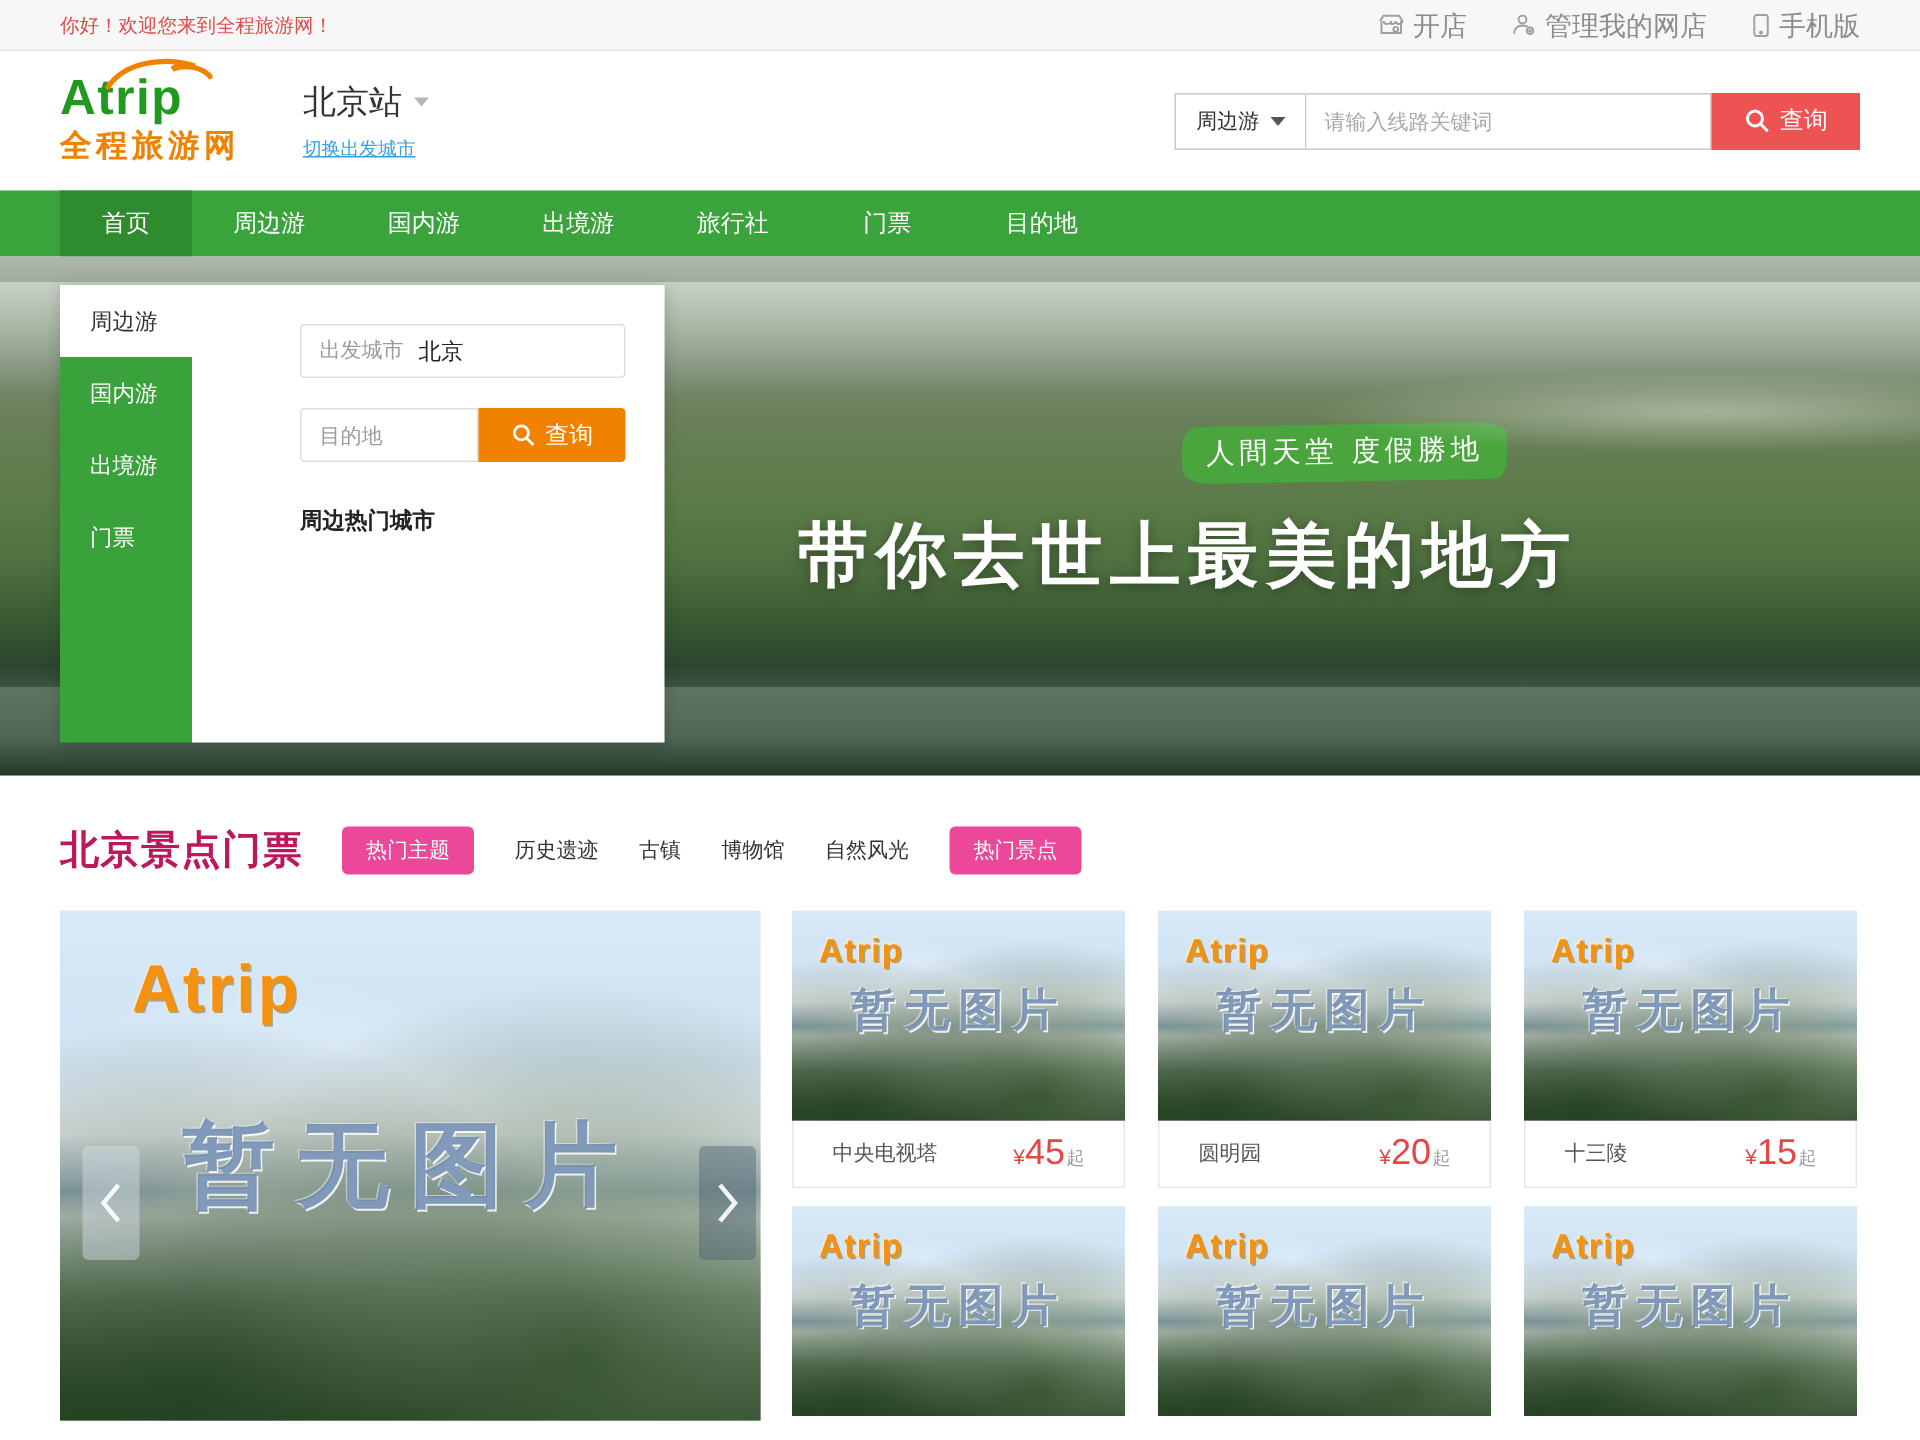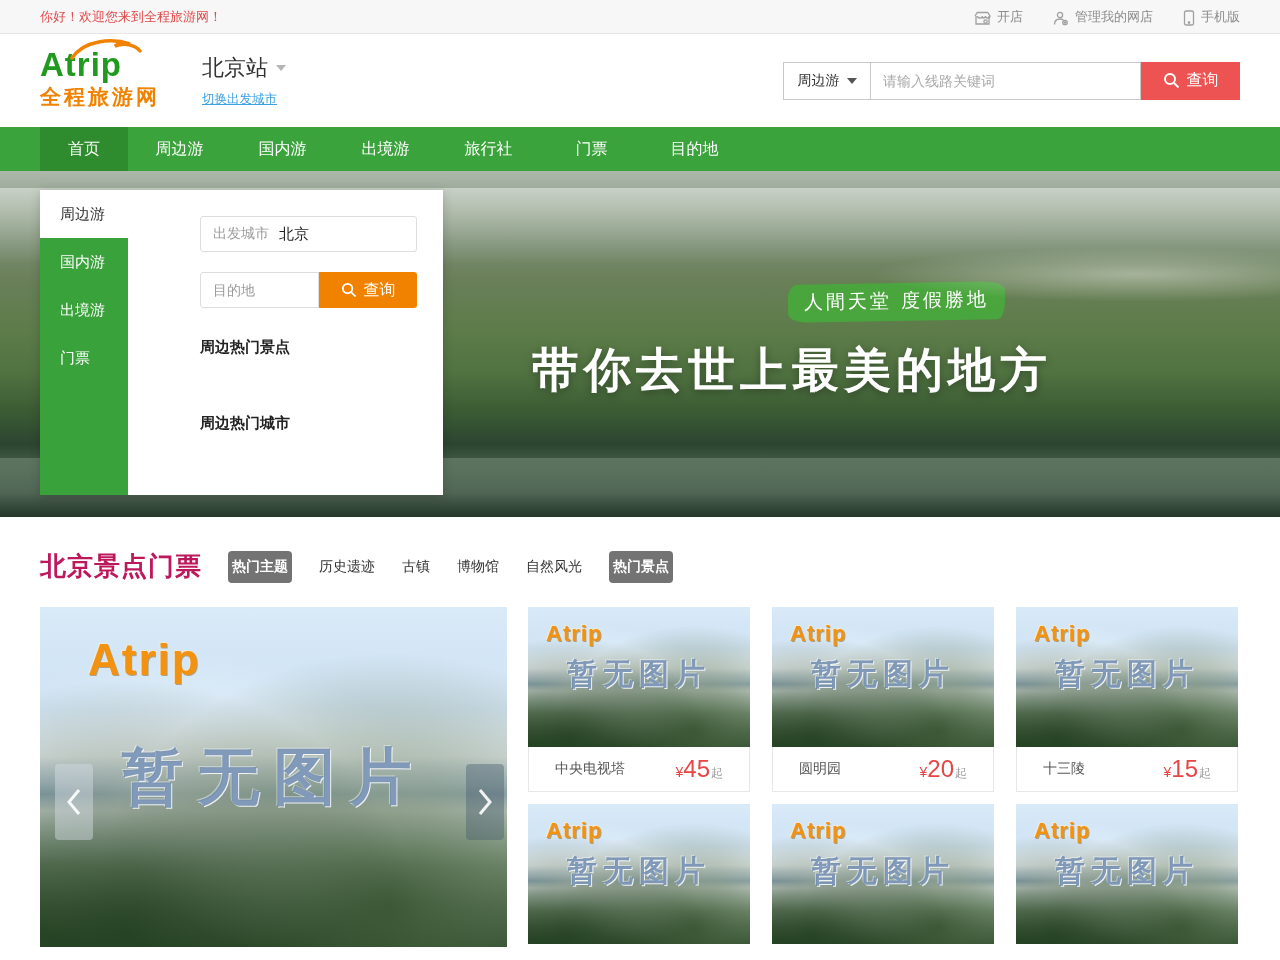--- a/index.html
+++ b/index.html
@@ -4,22 +4,22 @@
 <style>
   * { box-sizing: border-box; margin: 0; padding: 0; }
   html,body { width:1280px; height:960px; overflow:hidden; background:#fff;
     font-family:"Liberation Sans","DejaVu Sans",sans-serif; }
 
   
   .topbar { height:34px; background:#f7f7f7; border-bottom:1px solid #e7e7e7;
     display:flex; align-items:center; justify-content:space-between; padding:0 40px; }
   .topbar-welcome { color:#e04b4b; font-size:13px; }
   .topbar-links { display:flex; align-items:center; gap:30px; }
-  .topbar-link { display:flex; align-items:flex-end; gap:6px; color:#8c8c8c;
-    font-size:13px; cursor:pointer;font-family:Liberation Serif, serif; }
+  .topbar-link { display:flex; align-items:center; gap:6px; color:#8c8c8c;
+    font-size:18px; cursor:pointer;font-family:Liberation Serif, serif; }
   .topbar-link svg { stroke:#a0a0a0; }
 
   
   .header { height:93px; background:#fff; display:flex; align-items:center; padding:0 40px; }
   .logo { position:relative; width:140px; cursor:pointer; }
   .logo-top { font-size:33px; font-weight:bold; line-height:30px; letter-spacing:1px; }
   .logo-a { color:#1f9a1f; }
   .logo-trip { color:#1f9a1f; }
   .logo-swoosh { position:absolute; left:28px; top:-12px; }
   .logo-sub { color:#f08200; font-size:21px; font-weight:bold; letter-spacing:3px; margin-top:3px; }
@@ -85,21 +85,21 @@
     justify-content:center; gap:7px; cursor:pointer; font-family:inherit; }
   .p-head { margin:30px 0 0 24px; font-size:15px; font-weight:bold; color:#222; }
   .p-head + .p-head { margin-top:57px; }
 
   
   .section { width:1200px; margin:0 auto; padding-top:32px; }
   .section-head { display:flex; align-items:center; }
   .section-title { font-size:26px; font-weight:bold; color:#be185d; letter-spacing:1px; }
   .section-tabs { display:flex; align-items:center; margin-left:26px; gap:27px; }
   .stab { font-size:14px; color:#333; cursor:pointer; white-space:nowrap; }
-  .stab.pill { background:#737373; color:#fff; font-weight:bold; padding:7px 4px; border-radius:4px; }
+  .stab.pill { background:#ec4899; color:#fff; font-weight:normal; padding:7px 16px; border-radius:4px; }
 
   .cards-row { display:flex; margin-top:23px; }
   .big-card { width:467px; height:340px; position:relative; cursor:pointer; }
   .small-grid { margin-left:21px; width:712px; display:flex; flex-wrap:wrap;
     column-gap:22px; row-gap:12px; align-content:flex-start; }
   .scard { width:222px; cursor:pointer; }
   .scard .ph { height:140px; }
   .caption { height:45px; background:#fff; border:1px solid #e7e7e7; border-top:none;
     display:flex; align-items:center; justify-content:space-between; padding:0 26px; }
   .c-name { color:#555; font-size:14px; }
@@ -231,21 +231,20 @@
       <div class="p-row">
         <input class="p-dest" type="text" placeholder="目的地" style="">
         <button class="p-search-btn">
           <svg width="16" height="16" viewBox="0 0 17 17" fill="none" stroke="#fff" stroke-width="2">
             <circle cx="7" cy="7" r="5"></circle>
               <path d="M11 11 L15.5 15.5"></path>
           </svg>
           <span>查询</span>
         </button>
       </div>
-      <div class="p-head">周边热门景点</div>
       <div class="p-head">周边热门城市</div>
     </div>
   </div>
 </div>
 
 <div class="section">
   <div class="section-head">
     <div class="section-title">北京景点门票</div>
     <div class="section-tabs">
       <div class="stab pill">热门主题</div>

